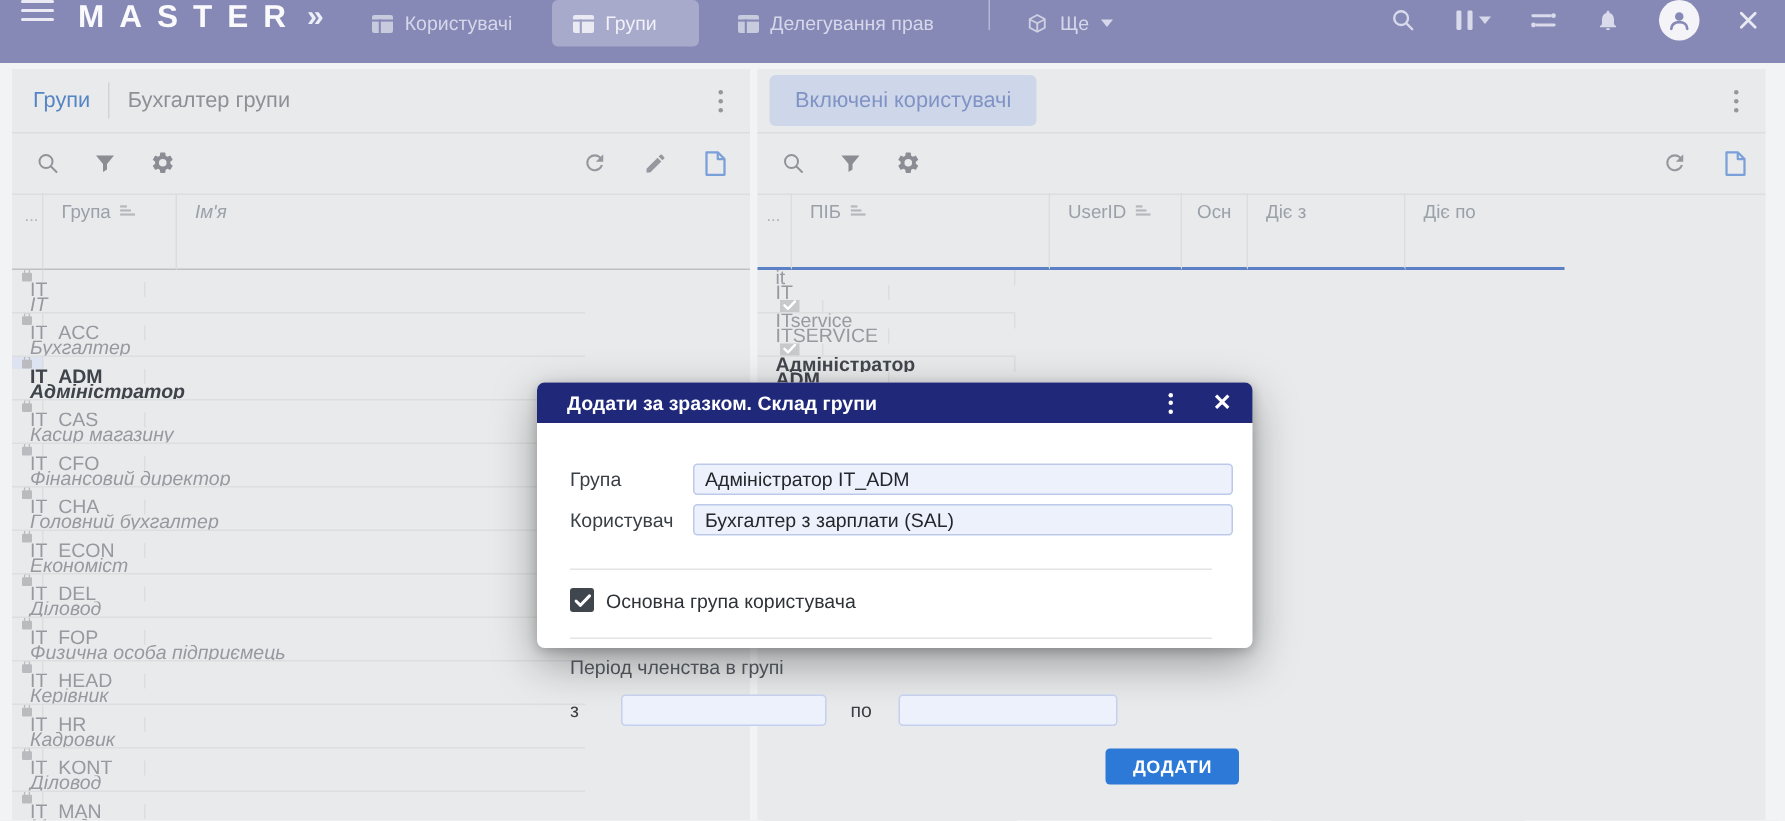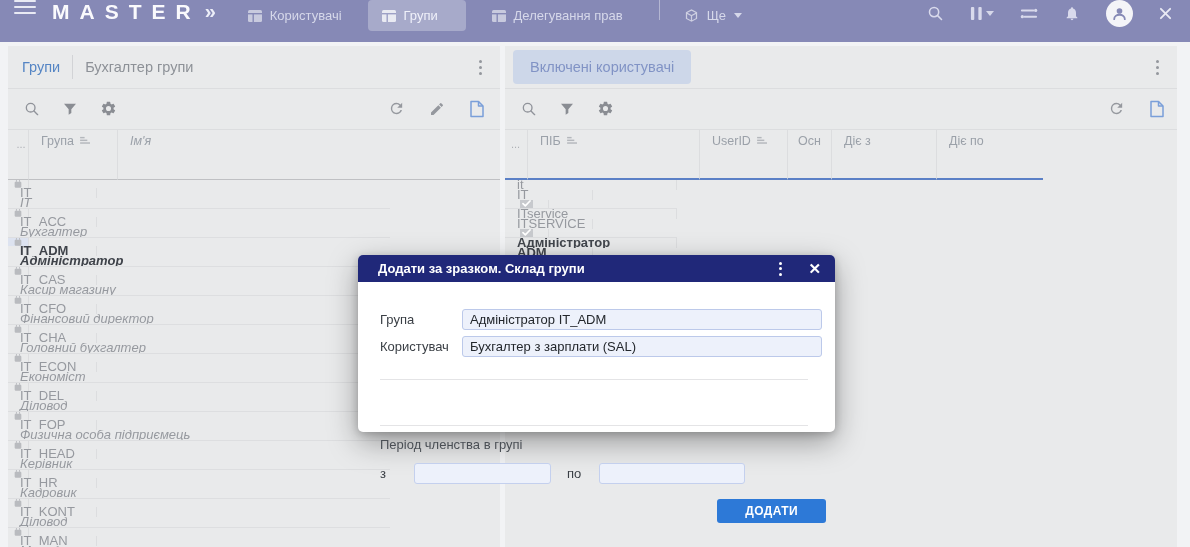--- a/index.html
+++ b/index.html
@@ -76,21 +76,21 @@
   .frow{position:absolute;left:22px;display:flex;align-items:center;}
   .flabel{width:82px;font-size:13px;color:#3a3f45;}
   .finput{width:344px;height:19px;background:#edf1fb;border:1px solid #bcc9ea;border-radius:3px;font-family:"Liberation Sans",sans-serif;font-size:13px;color:#23272c;padding:0 7px;outline:none;}
   .mdiv{position:absolute;left:22px;right:27px;height:1px;background:#e4e4e6;}
   .mcheckrow{position:absolute;left:22px;display:flex;align-items:center;gap:8px;cursor:pointer;}
   .mcbx{width:16px;height:16px;border-radius:2px;background:#3f464e;display:flex;align-items:center;justify-content:center;}
   .mchecklabel{font-size:13px;color:#2f3337;}
   .msection{position:absolute;left:22px;font-size:13px;color:#4a4f55;}
   .dlabel{font-size:13px;color:#3a3f45;}
   .dinput{height:17px;background:#edf1fb;border:1px solid #c4d0ee;border-radius:3px;outline:none;}
-  .btn{position:absolute;background:#2d79d7;color:#fff;border:none;border-radius:3px;font-family:"Liberation Sans",sans-serif;font-size:12px;font-weight:700;letter-spacing:0.4px;height:24px;padding:0 28px;cursor:pointer;}
+  .btn{position:absolute;background:#2d79d7;color:#fff;border:none;border-radius:3px;font-family:"Liberation Sans",sans-serif;font-size:12px;font-weight:700;letter-spacing:0.4px;height:24px;padding:0 18px;cursor:pointer;}
 </style>
 </head>
 <body>
 
 <div class="app">
 
   <div class="topbar">
     <div class="burger">
         <span></span>
         <span></span>
@@ -514,20 +514,28 @@
     <div class="mbody">
       <div class="frow" style="top:27px;">
         <span class="flabel">Група</span>
         <input class="finput" value="Адміністратор IT_ADM" style="">
       </div>
       <div class="frow" style="top:54px;">
         <span class="flabel">Користувач</span>
         <input class="finput" value="Бухгалтер з зарплати (SAL)" style="">
       </div>
       <div class="mdiv" style="top:97px;"></div>
+      <div class="mcheckrow" style="top:110px;">
+        <span class="mcbx">
+          <svg width="11" height="9" viewBox="0 0 12 10">
+              <path d="M1 5.2 4.3 8.4 11 1.4" fill="none" stroke="#fff" stroke-width="2.2" stroke-linecap="round" stroke-linejoin="round"></path>
+            </svg>
+        </span>
+        <span class="mchecklabel">Основна група користувача</span>
+      </div>
       <div class="mdiv" style="top:143px;"></div>
       <div class="msection" style="top:155px;text-align:right;">Період членства в групі</div>
       <div class="frow" style="top:181px;left:22px;right:27px;">
         <span class="dlabel">з</span>
         <input class="dinput" style="margin-left: 28px; width: 131px;" value="">
         <span class="dlabel" style="margin-left:16px;">по</span>
         <input class="dinput" style="margin-left: 18px; width: 140px;" value="">
       </div>
       <button class="btn" style="right:9px;top:217px;">ДОДАТИ</button>
     </div>

